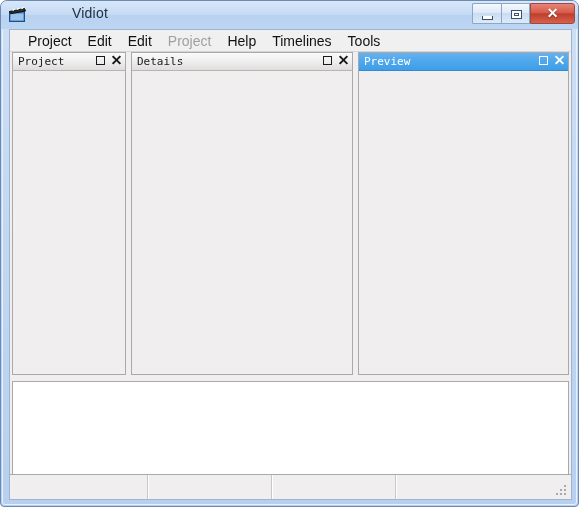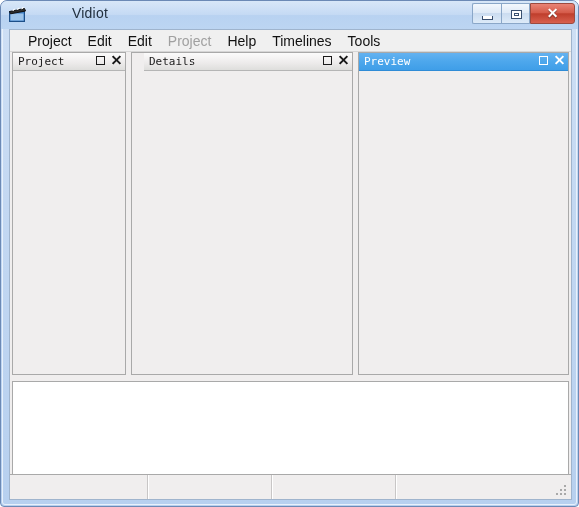--- a/index.html
+++ b/index.html
@@ -163,21 +163,21 @@
   }
   .pane {
     position: absolute;
     top: 0;
     height: 323px;
     background: #f0eeee;
     border: 1px solid #a9a9a9;
     box-sizing: border-box;
   }
   .pane-project { left: 2px;   width: 114px; }
-  .pane-details { left: 121px; width: 222px; padding-left: 12px; }
+  .pane-details { left: 121px; width: 222px; }
   .pane-preview { left: 348px; width: 211px; }
 
   .pane-timelines {
     position: absolute;
     left: 2px;
     top: 351px;
     width: 557px;
     height: 94px;
     background: #ffffff;
     border: 1px solid #a9a9a9;

